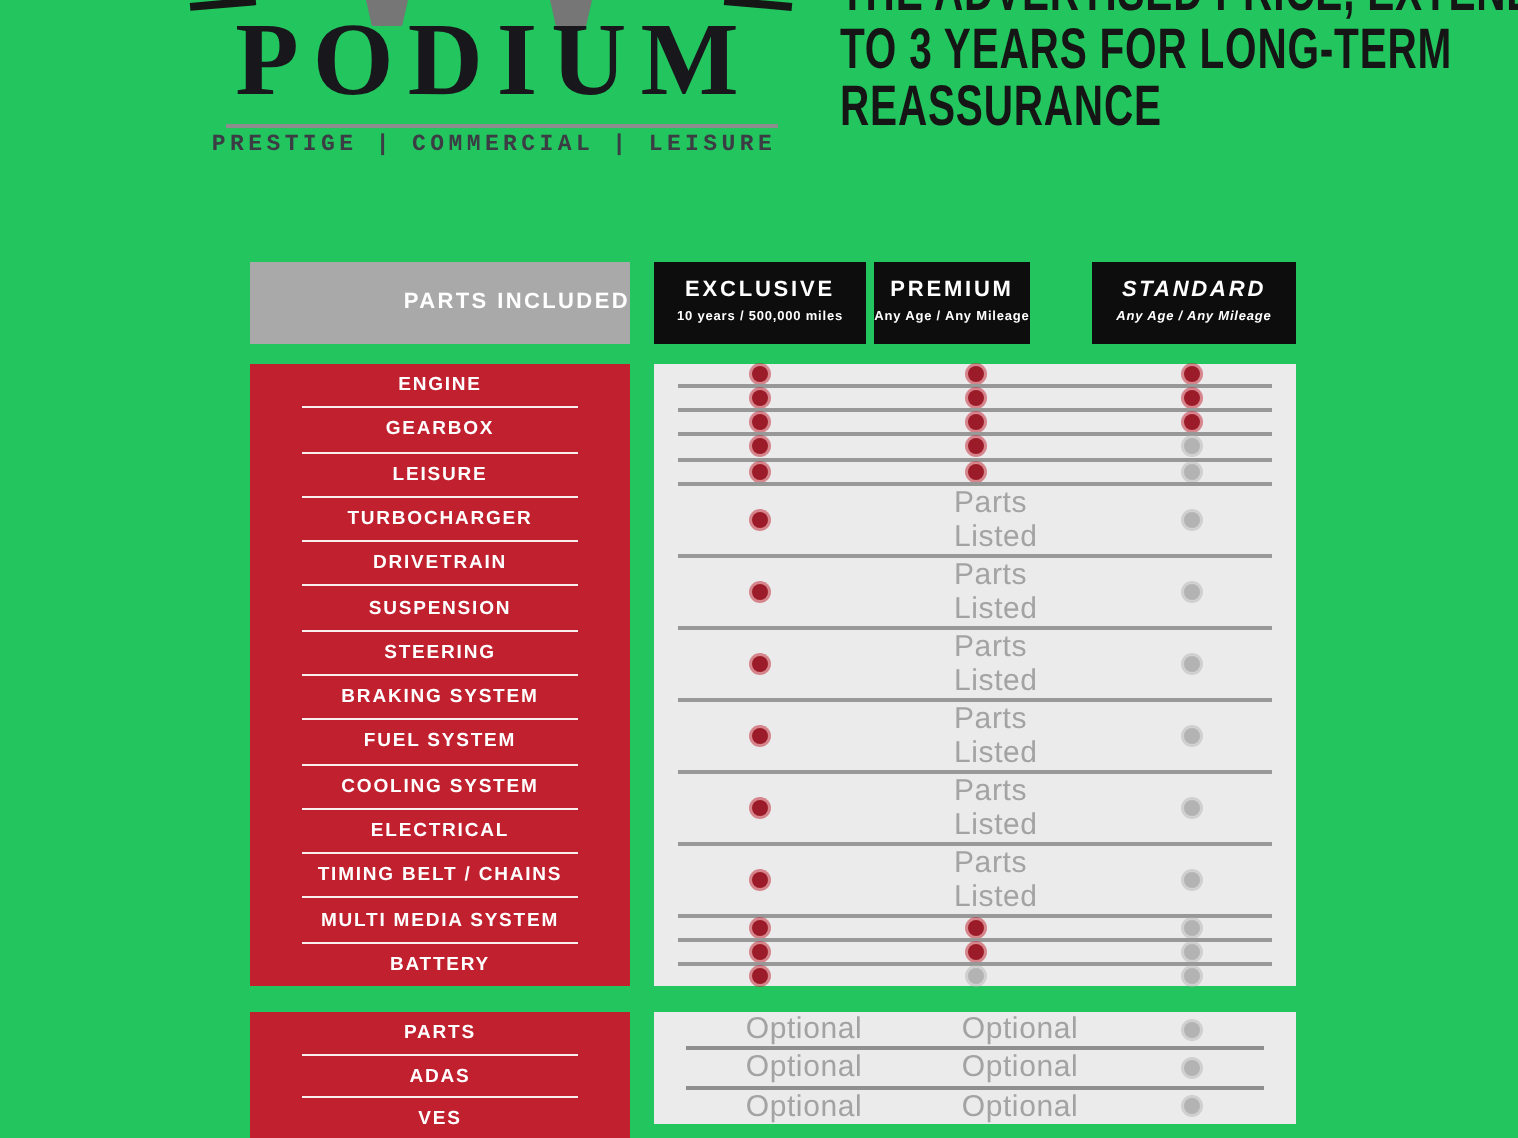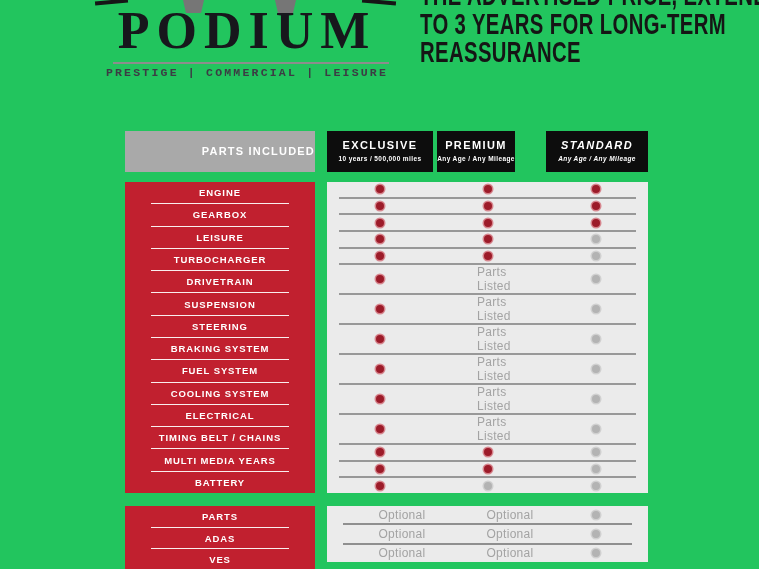--- a/index.html
+++ b/index.html
@@ -54,21 +54,21 @@
   .panel-main{top:182px;height:311px;}
   .panel-opt{top:506px;height:56px;}
   .v-row{flex:1;display:flex;align-items:stretch;}
   .v-cell{display:flex;align-items:center;justify-content:center;}
   .c0{width:106px;} .c1{width:110px;} .c2{width:105px;}
   .gray-sep{height:2px;background:var(--sep);margin:0 12px;}
   .panel-opt .gray-sep{margin:0 16px;background:#8f8f8f;}
   .dot{width:8px;height:8px;border-radius:50%;}
   .dot-red{background:var(--dot-red);box-shadow:0 0 0 1.5px rgba(193,32,47,.5);}
   .dot-gray{background:var(--dot-gray);box-shadow:0 0 0 1.5px rgba(175,175,175,.45);}
-  .cell-text{font-size:12px;color:var(--muted);letter-spacing:.3px;margin-left:44px;}
+  .cell-text{font-size:15px;color:var(--muted);letter-spacing:.3px;margin-left:44px;}
 </style>
 </head>
 <body>
 
 <div class="canvas" style="--red: #c1202f; --dot-red: #9c1b29; --dot-gray: #b3b3b3; --hdr-gray: #a9a9a9; --hdr-black: #0d0d0d; --panel: #ebebeb;">
 
   <div class="logo-art-black lb-left"></div>
   <div class="logo-art-black lb-right"></div>
   <div class="logo-art-gray lg-1"></div>
   <div class="logo-art-gray lg-2"></div>
@@ -116,21 +116,21 @@
       <div class="part-label">BRAKING SYSTEM</div>
       <div class="red-sep"></div>
       <div class="part-label">FUEL SYSTEM</div>
       <div class="red-sep"></div>
       <div class="part-label">COOLING SYSTEM</div>
       <div class="red-sep"></div>
       <div class="part-label">ELECTRICAL</div>
       <div class="red-sep"></div>
       <div class="part-label">TIMING BELT / CHAINS</div>
       <div class="red-sep"></div>
-      <div class="part-label">MULTI MEDIA YEARS</div>
+      <div class="part-label">MULTI MEDIA SYSTEM</div>
       <div class="red-sep"></div>
       <div class="part-label">BATTERY</div>
     </div>
   <div class="panel panel-main" id="panel-main">
       <div class="v-row">
         <div class="v-cell c0">
           <span class="dot dot-red"></span>
         </div>
         <div class="v-cell c1">
           <span class="dot dot-red"></span>

